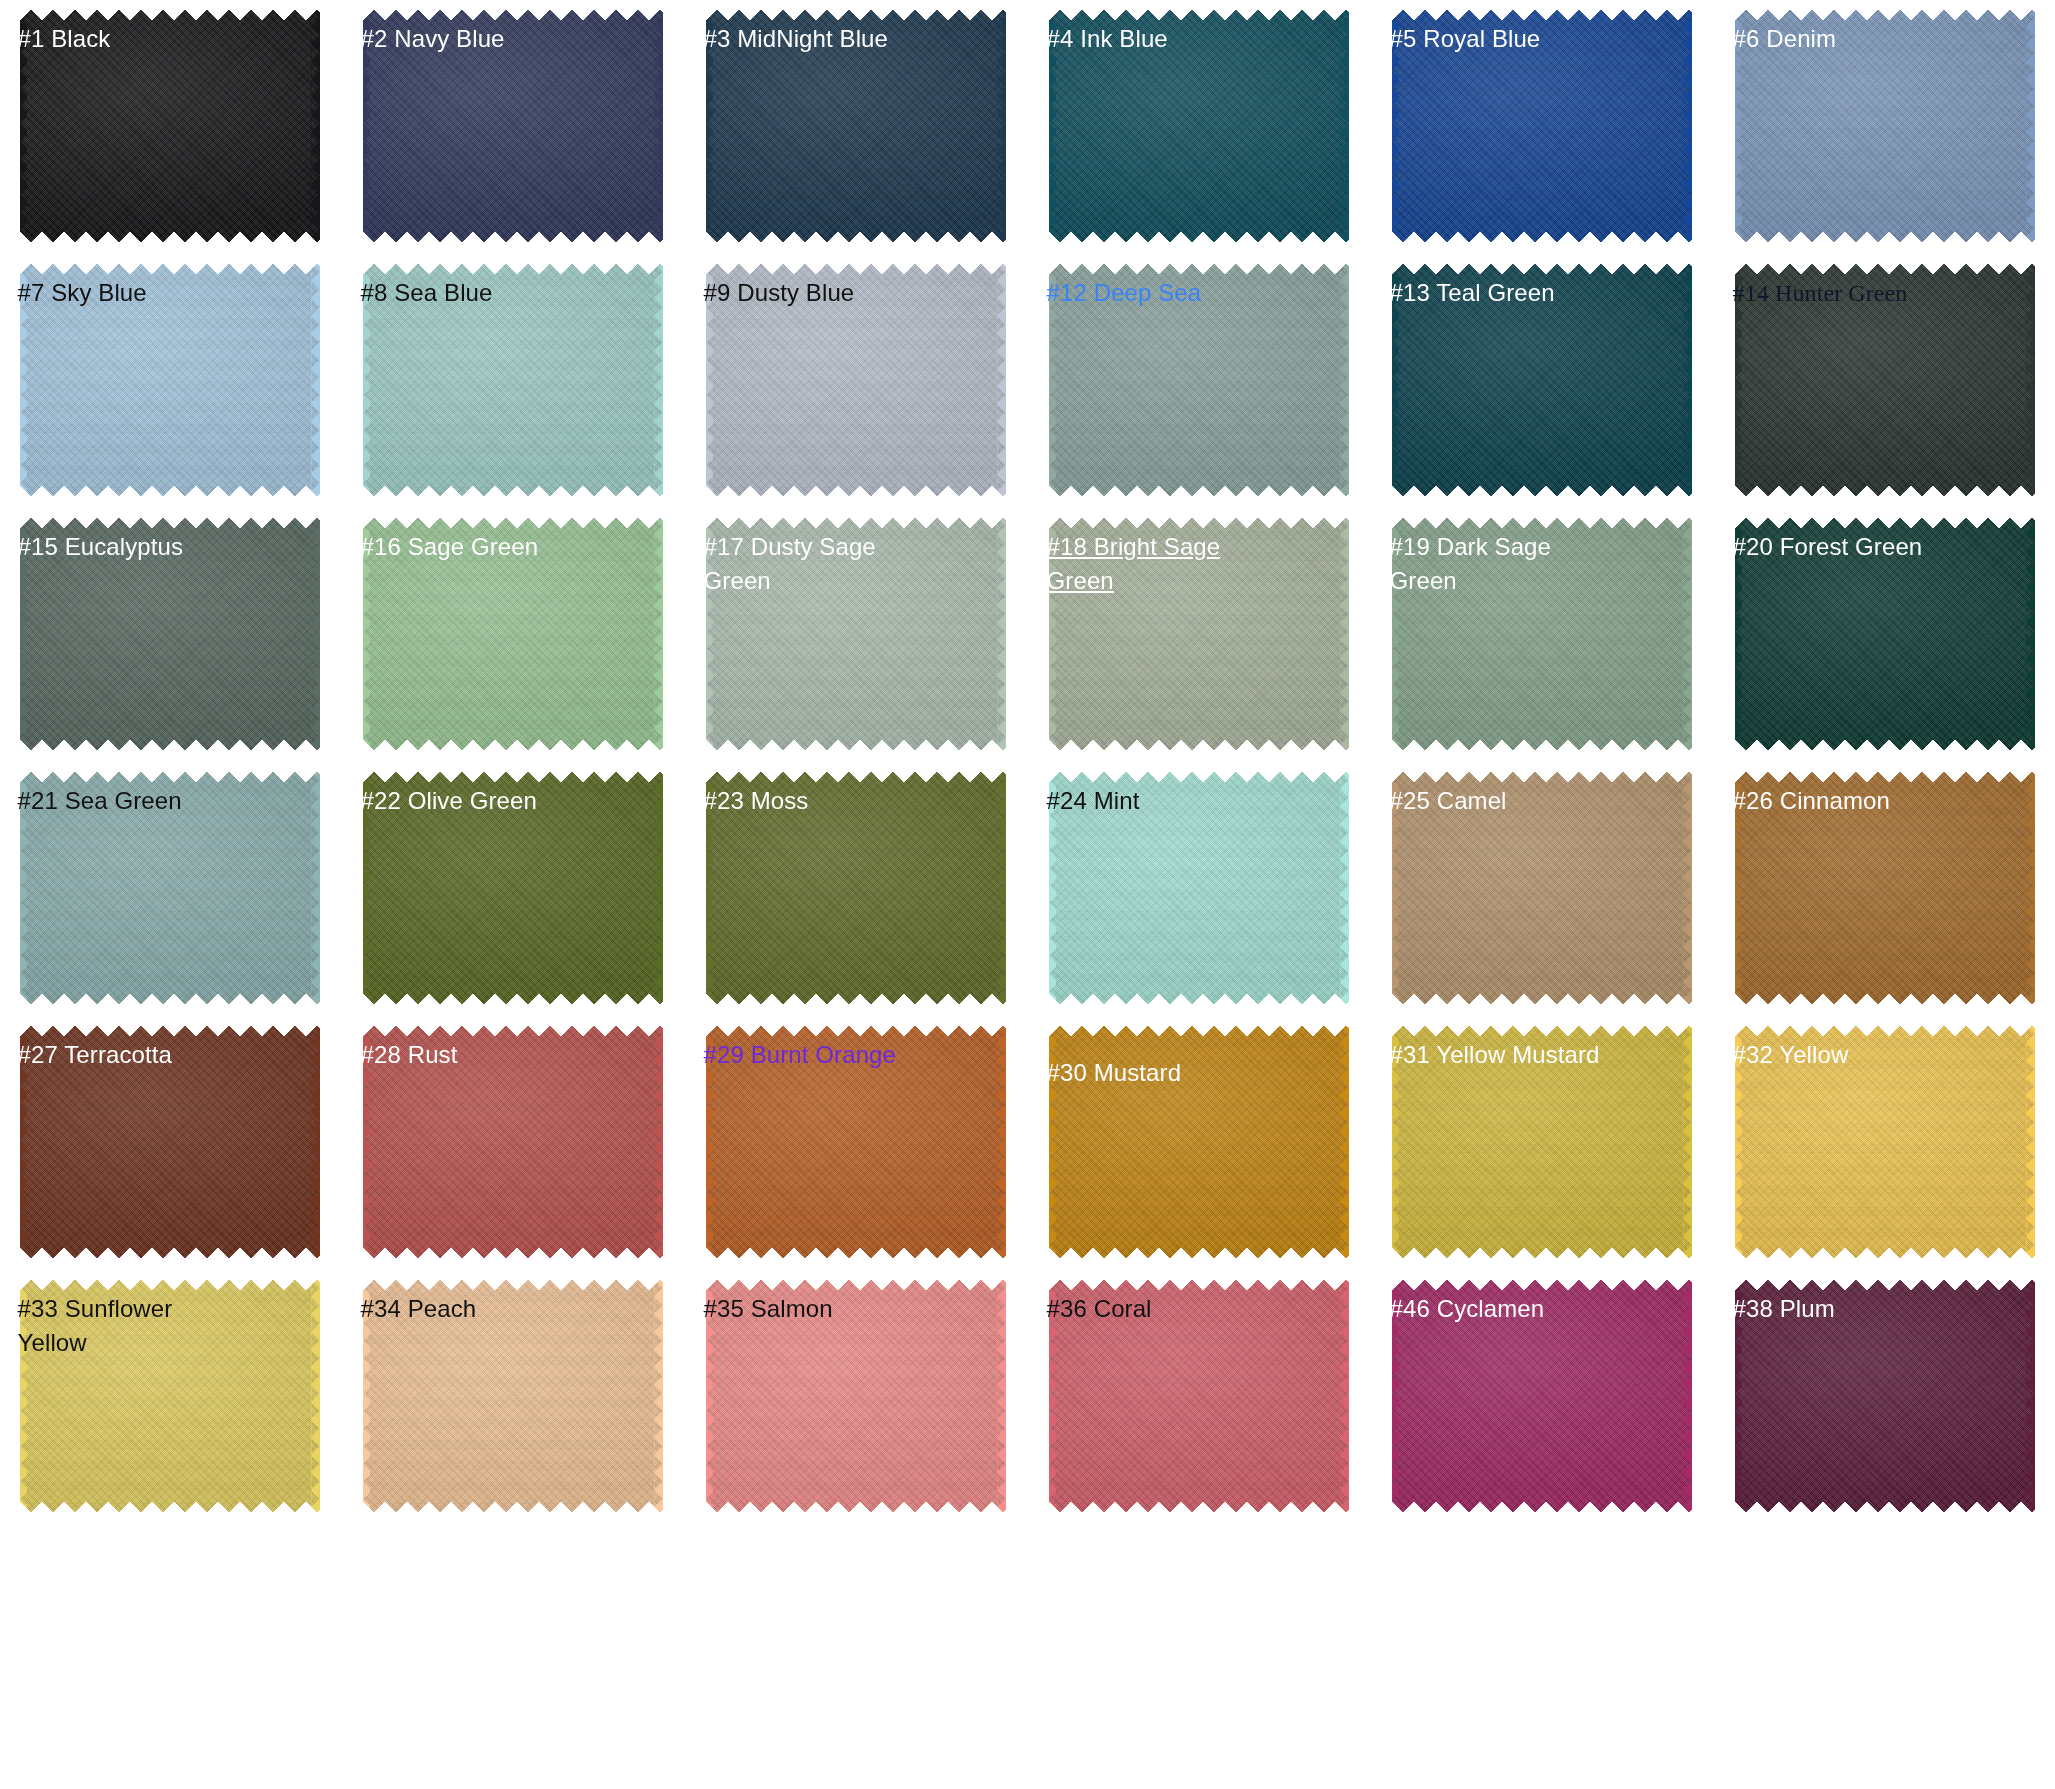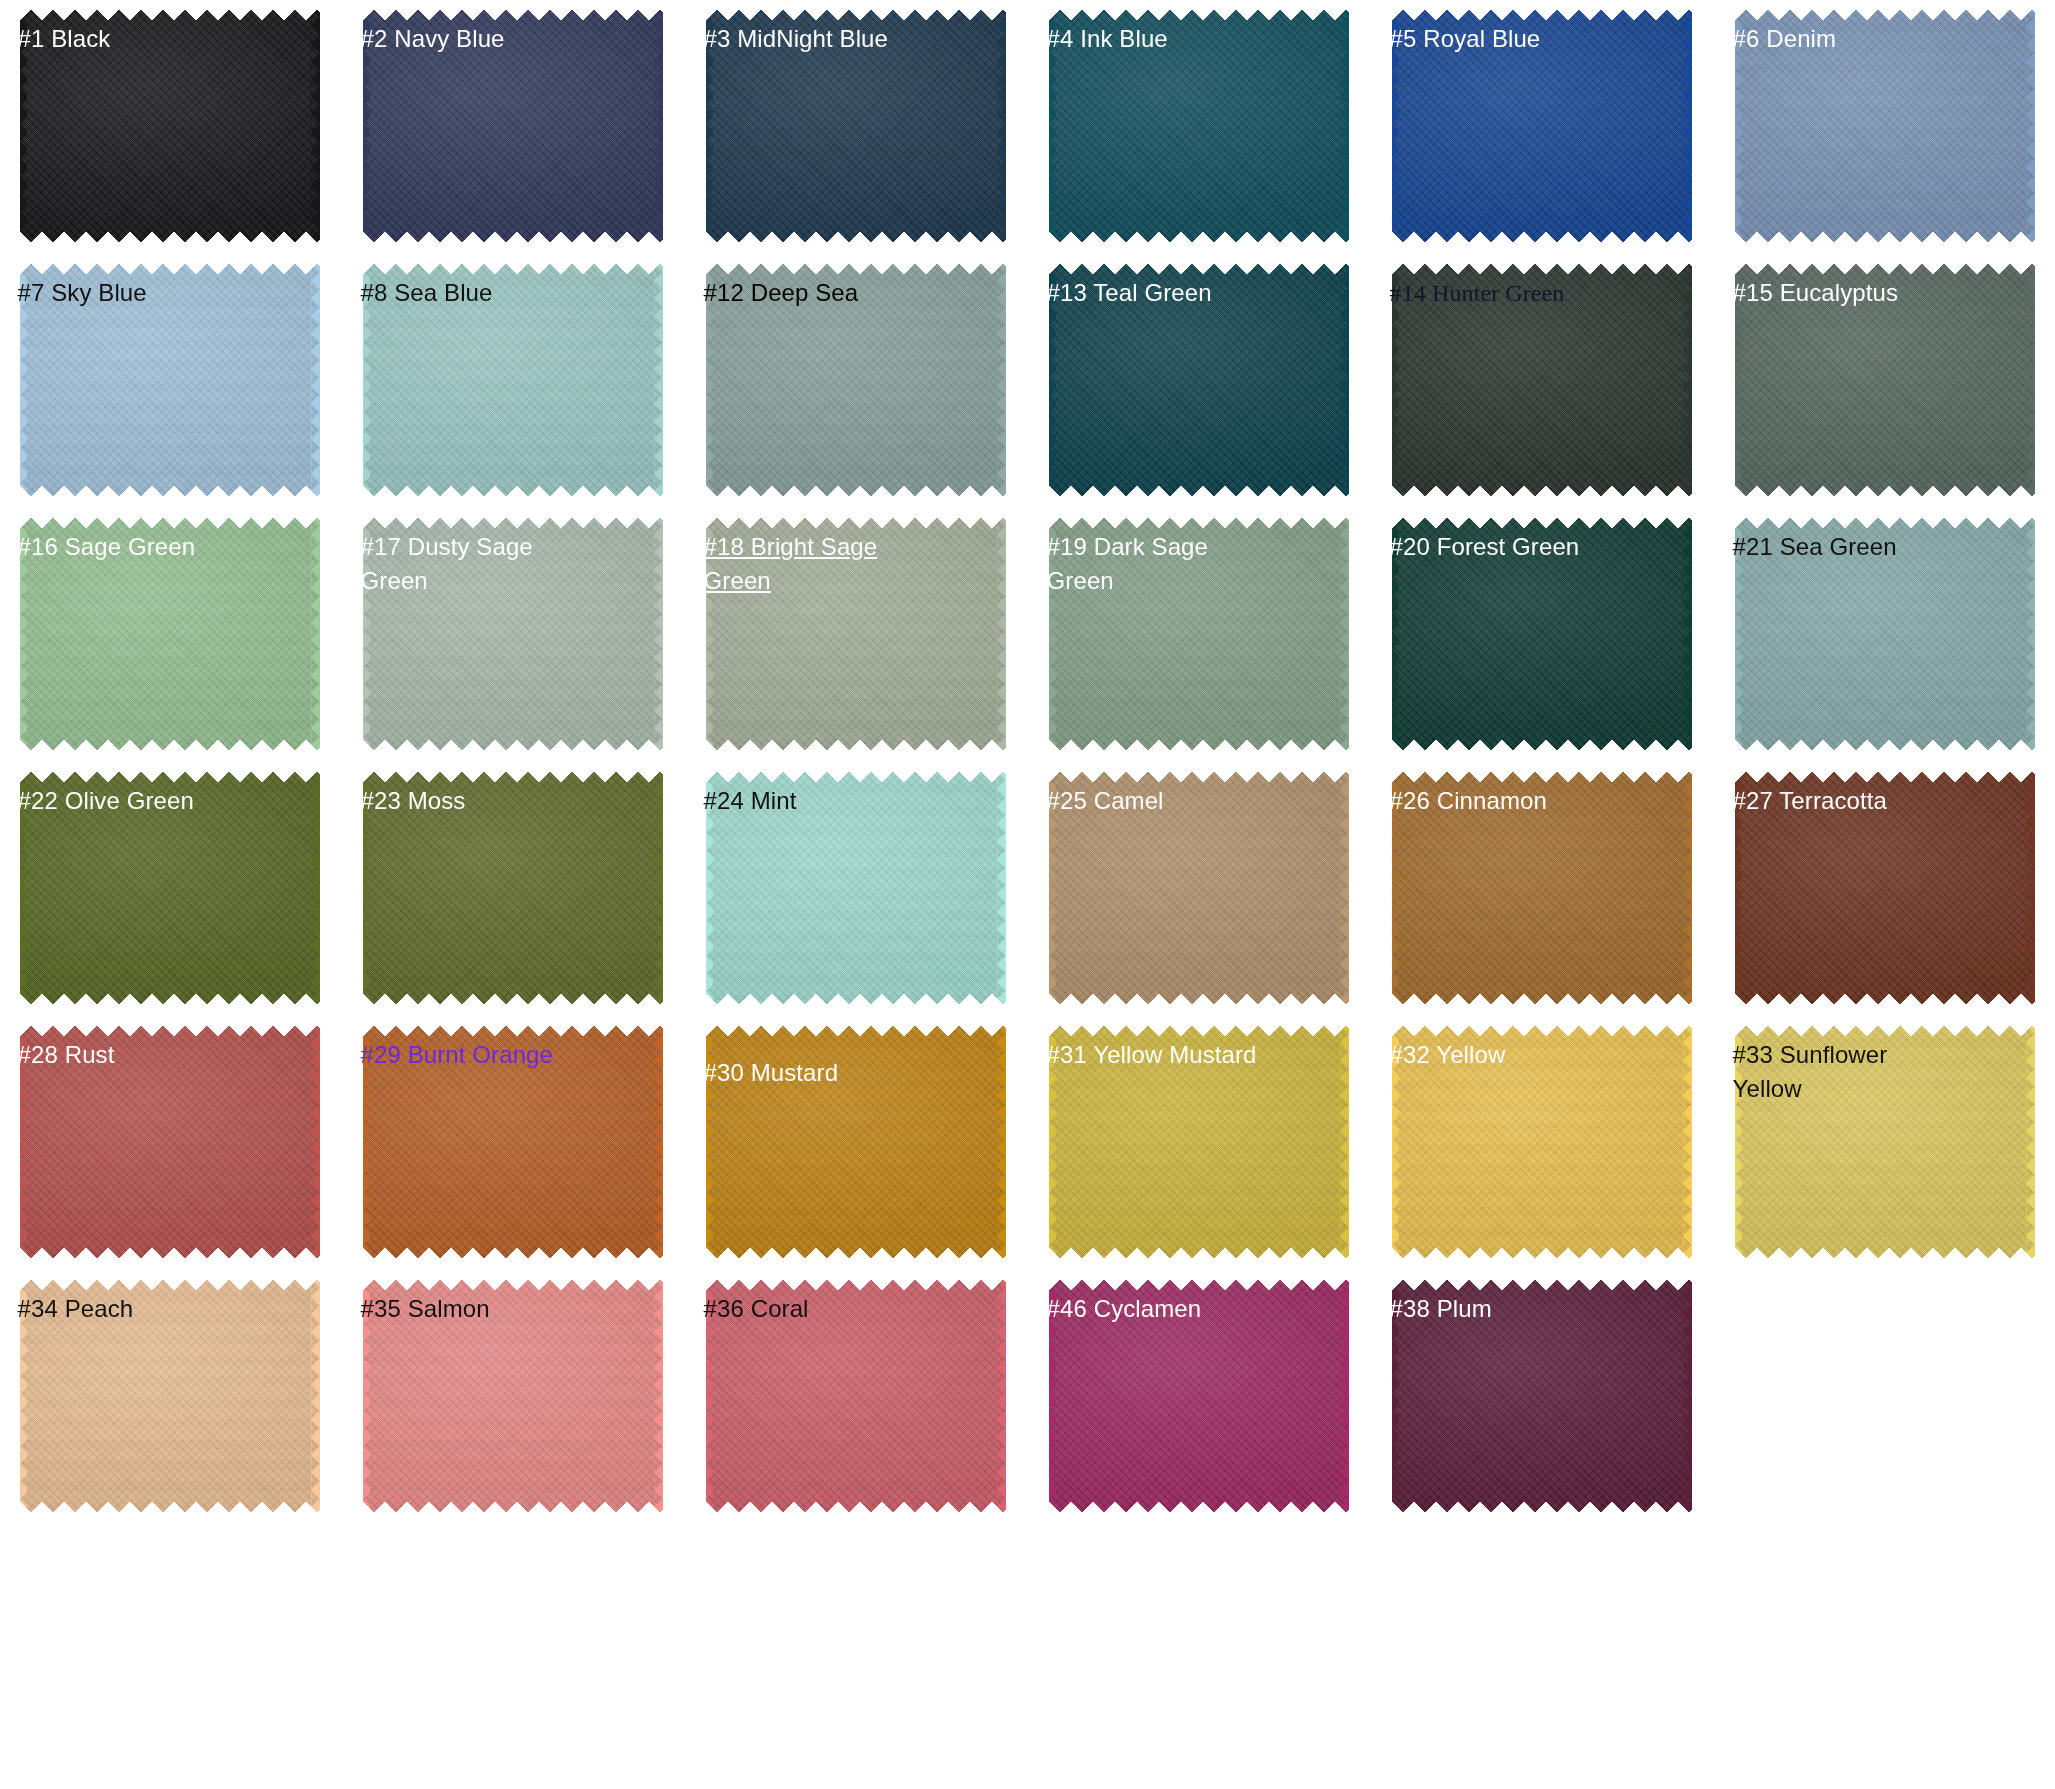--- a/index.html
+++ b/index.html
@@ -158,24 +158,30 @@
       </div>
       <div class="chip-label label-dark" style="color: rgb(17, 17, 17);">#7 Sky Blue</div>
     </div>
     <div class="swatch-cell">
       <div class="chip" style="background: rgb(163, 211, 205);">
         <div class="chip-inner" style="background: rgb(163, 211, 205);"></div>
       </div>
       <div class="chip-label label-dark" style="color: rgb(17, 17, 17);">#8 Sea Blue</div>
     </div>
     <div class="swatch-cell">
+      <div class="chip" style="background: rgb(188, 197, 209);">
+        <div class="chip-inner" style="background: rgb(188, 197, 209);"></div>
+      </div>
+      <div class="chip-label label-dark" style="color: rgb(17, 17, 17);">#9 Dusty Blue</div>
+    </div>
+    <div class="swatch-cell">
       <div class="chip" style="background: rgb(143, 168, 164);">
         <div class="chip-inner" style="background: rgb(143, 168, 164);"></div>
       </div>
-      <div class="chip-label label-light" style="color: #000000;">#12 Deep Sea</div>
+      <div class="chip-label label-light" style="color: #3b82f6;">#12 Deep Sea</div>
     </div>
     <div class="swatch-cell">
       <div class="chip" style="background: rgb(12, 68, 80);">
         <div class="chip-inner" style="background: rgb(12, 68, 80);"></div>
       </div>
       <div class="chip-label label-light" style="color: rgb(255, 255, 255);">#13 Teal Green</div>
     </div>
     <div class="swatch-cell">
       <div class="chip" style="background: rgb(43, 54, 48);">
         <div class="chip-inner" style="background: rgb(43, 54, 48);"></div>

